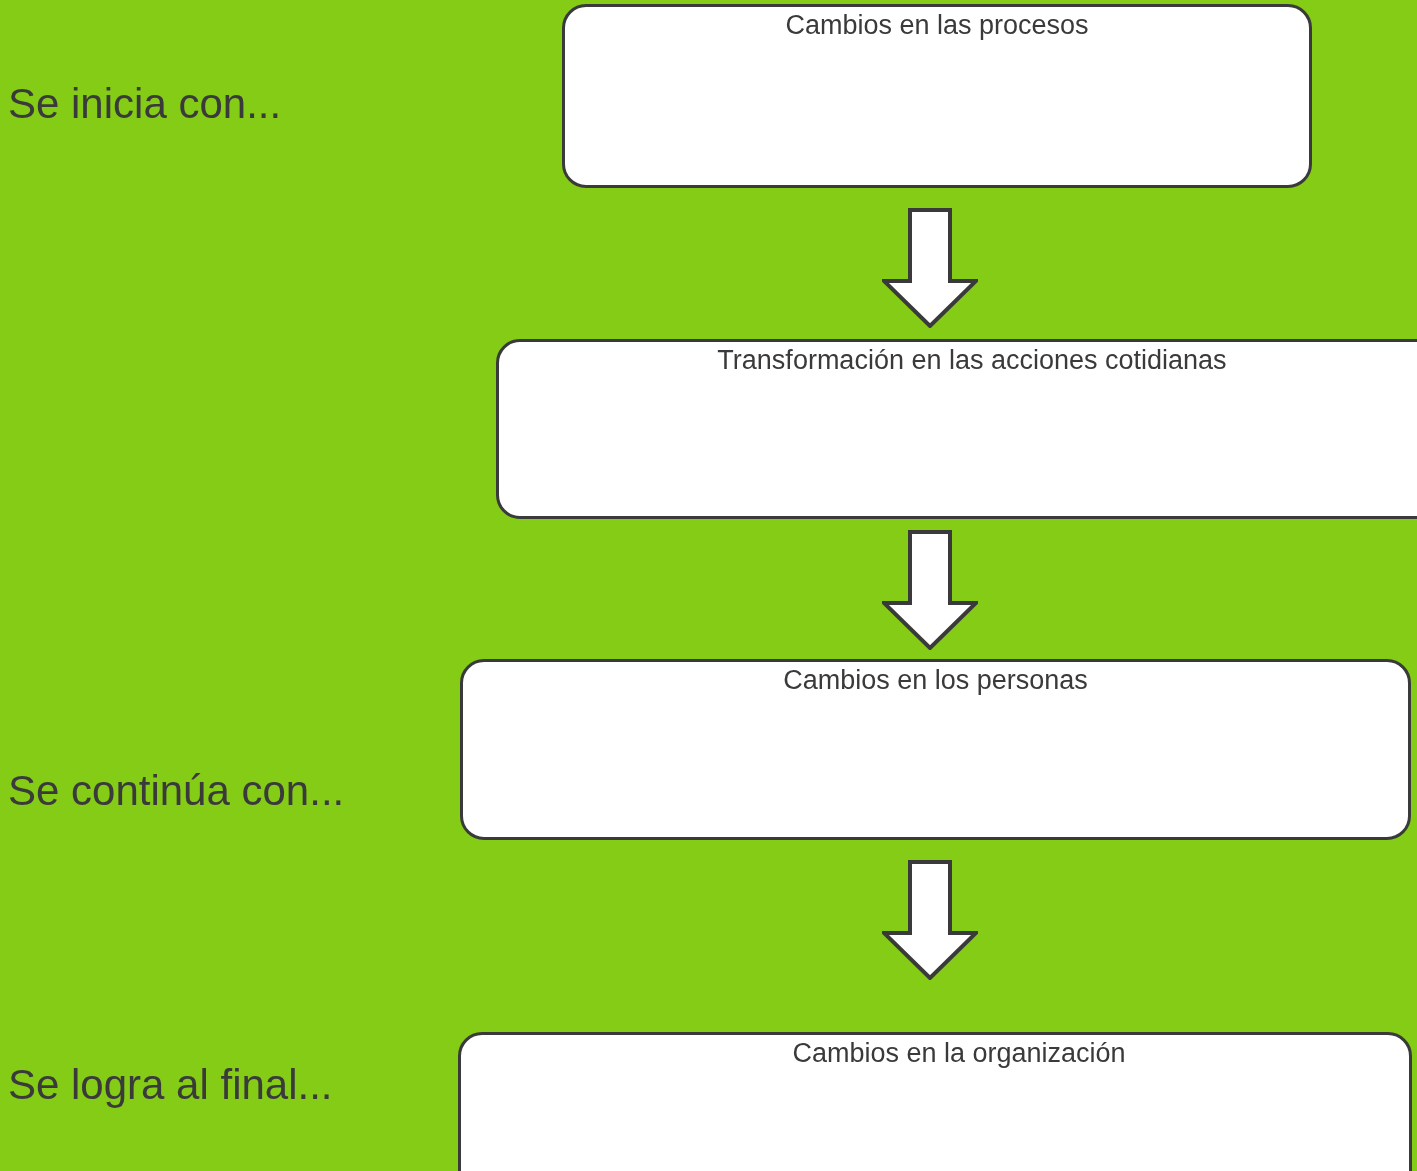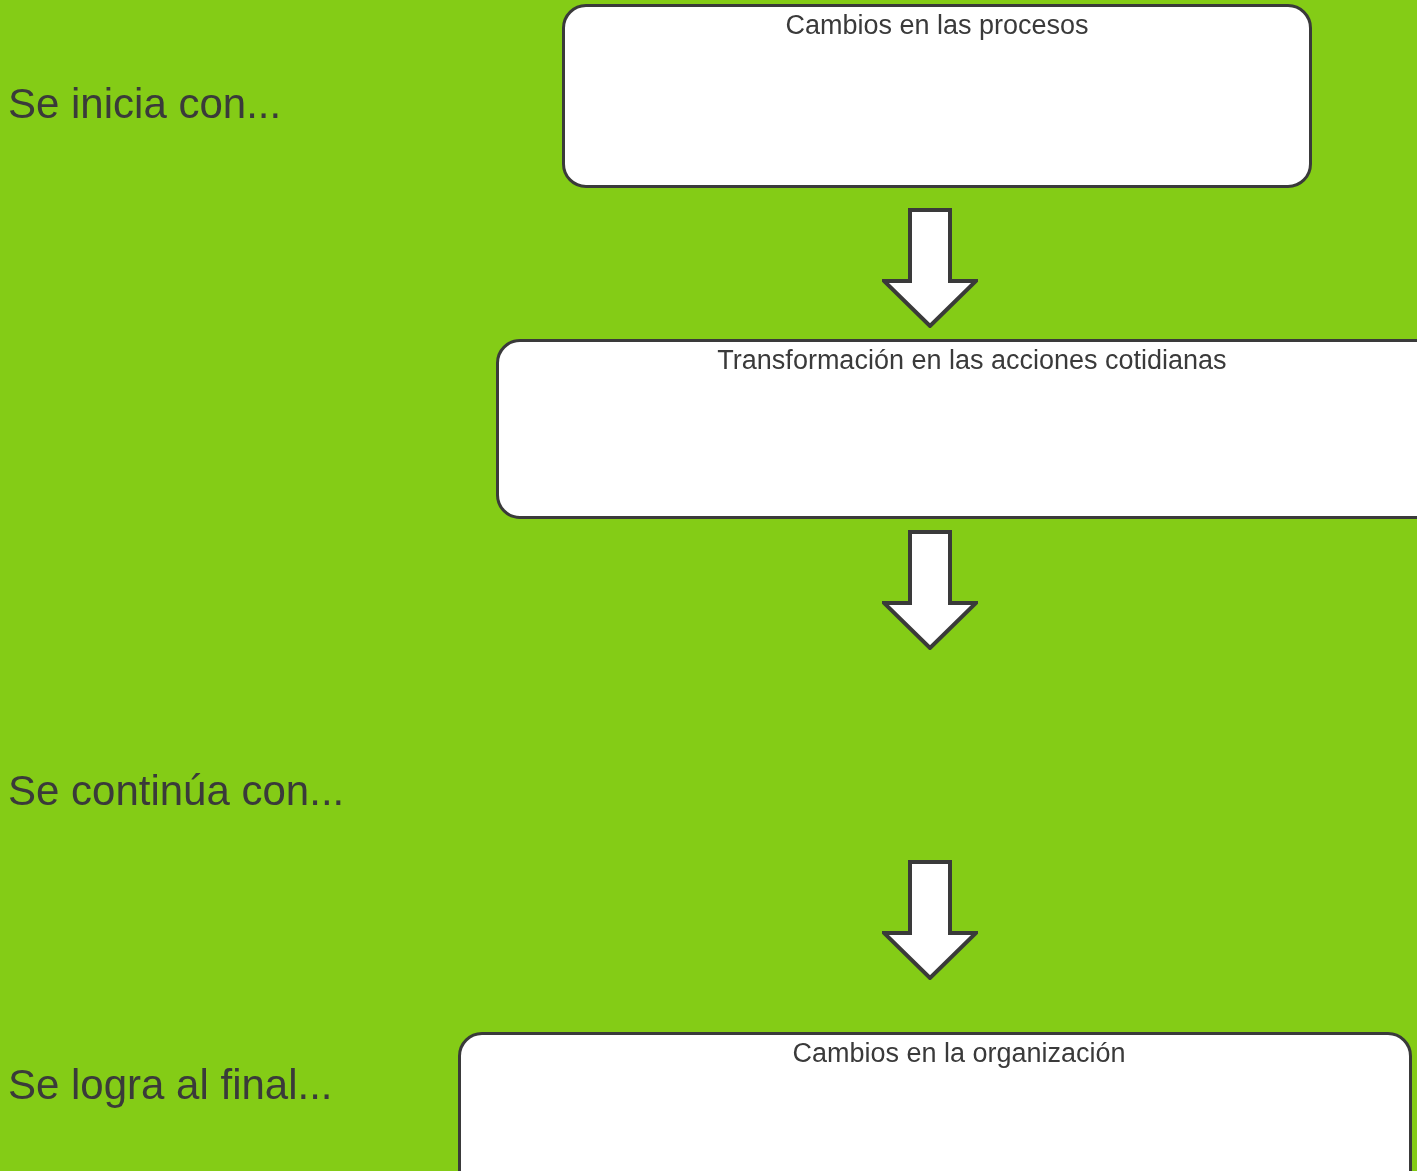--- a/index.html
+++ b/index.html
@@ -68,20 +68,23 @@
 
   <div class="flow-box box2">
     <span>Transformación en las acciones cotidianas</span>
   </div>
 
   <svg class="down-arrow arrow2" viewBox="0 0 96 120" xmlns="http://www.w3.org/2000/svg" aria-hidden="true">
     <path d="M28 2 H68 V73 H94 L48 118 L2 73 H28 Z" fill="#ffffff" stroke="#3a3a3a" stroke-width="4" stroke-linejoin="miter"></path>
   </svg>
 
   <div class="step-label" style="top:764px">Se continúa con...</div>
+  <div class="flow-box box3">
+    <span>Cambios en los personas</span>
+  </div>
 
   <svg class="down-arrow arrow3" viewBox="0 0 96 120" xmlns="http://www.w3.org/2000/svg" aria-hidden="true">
     <path d="M28 2 H68 V73 H94 L48 118 L2 73 H28 Z" fill="#ffffff" stroke="#3a3a3a" stroke-width="4" stroke-linejoin="miter"></path>
   </svg>
 
   <div class="step-label" style="top:1058px">Se logra al final...</div>
   <div class="flow-box box4">
     <span>Cambios en la organización</span>
   </div>
 

